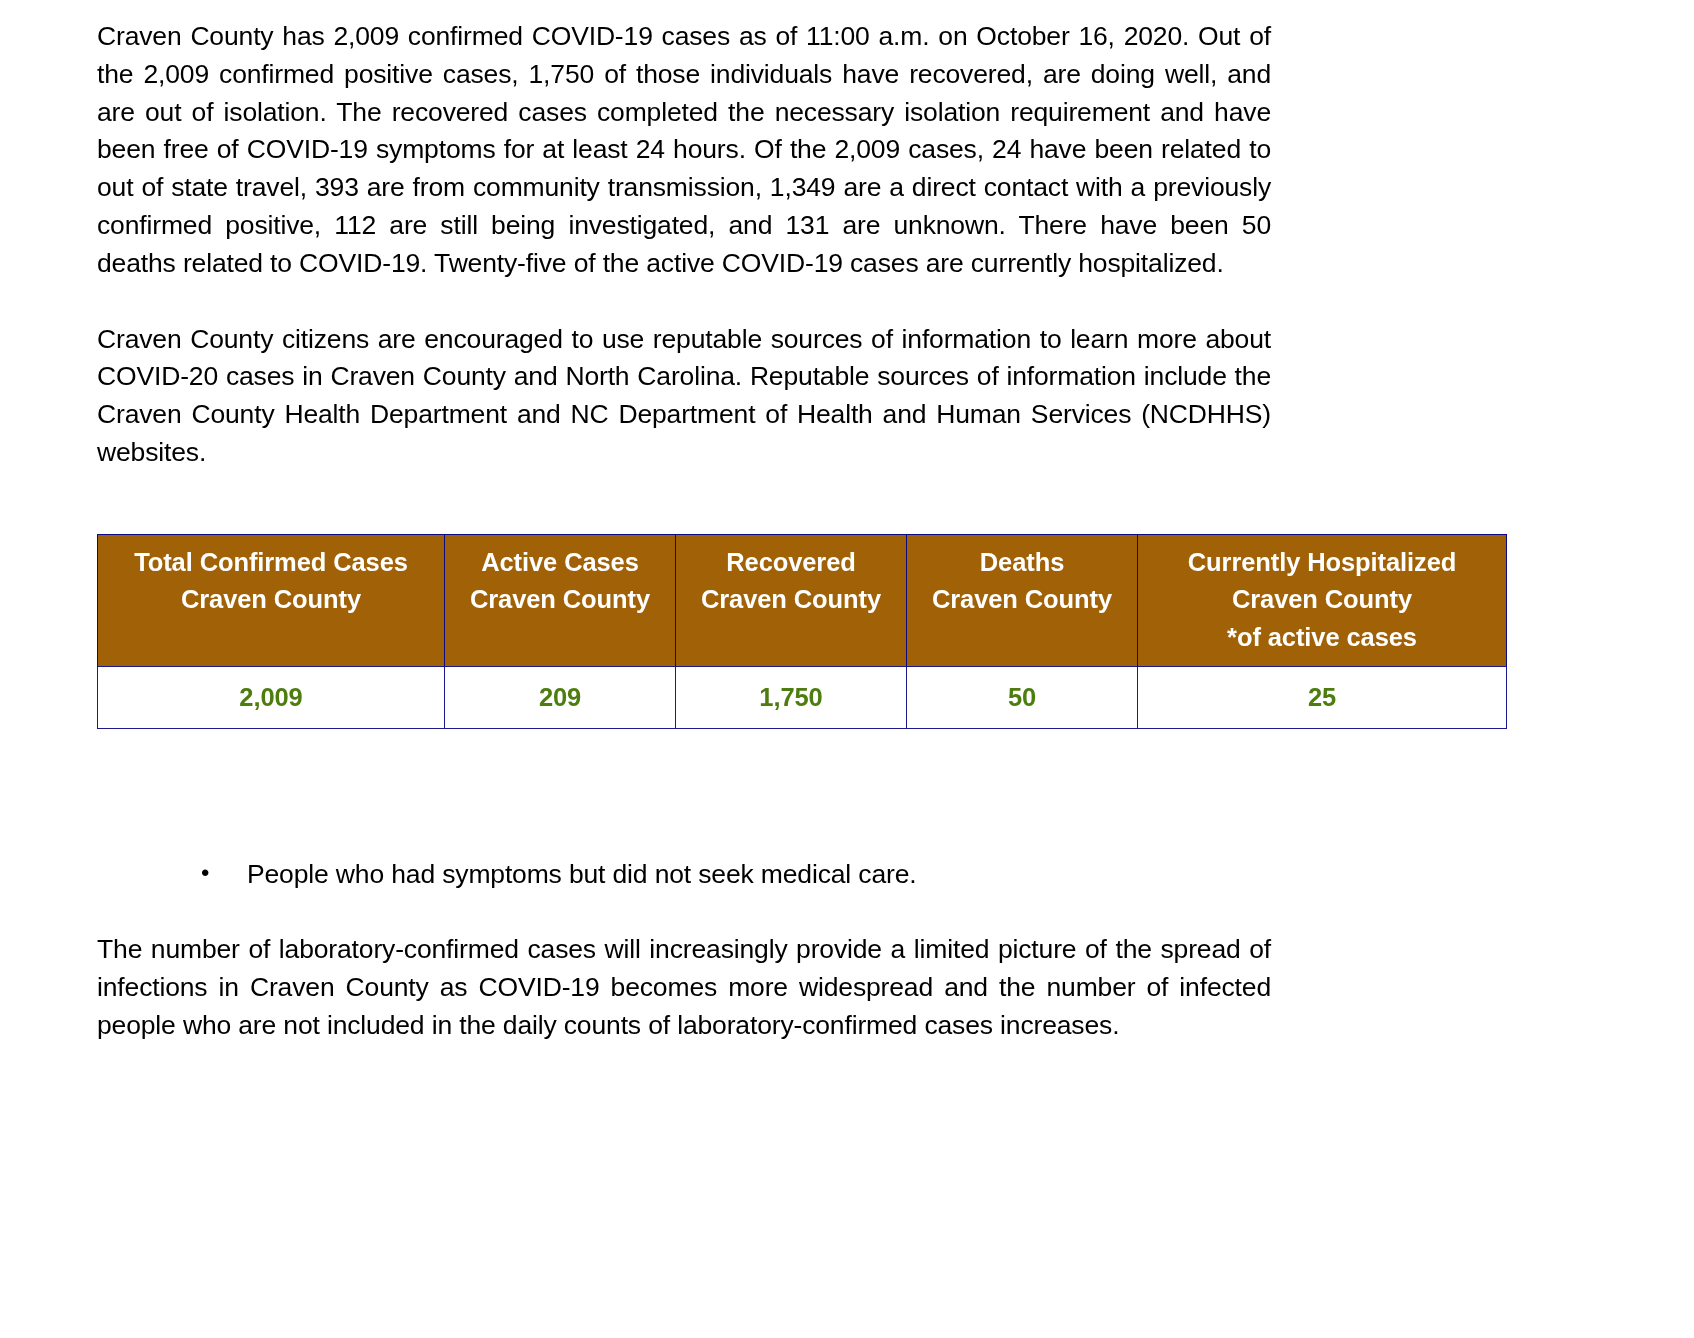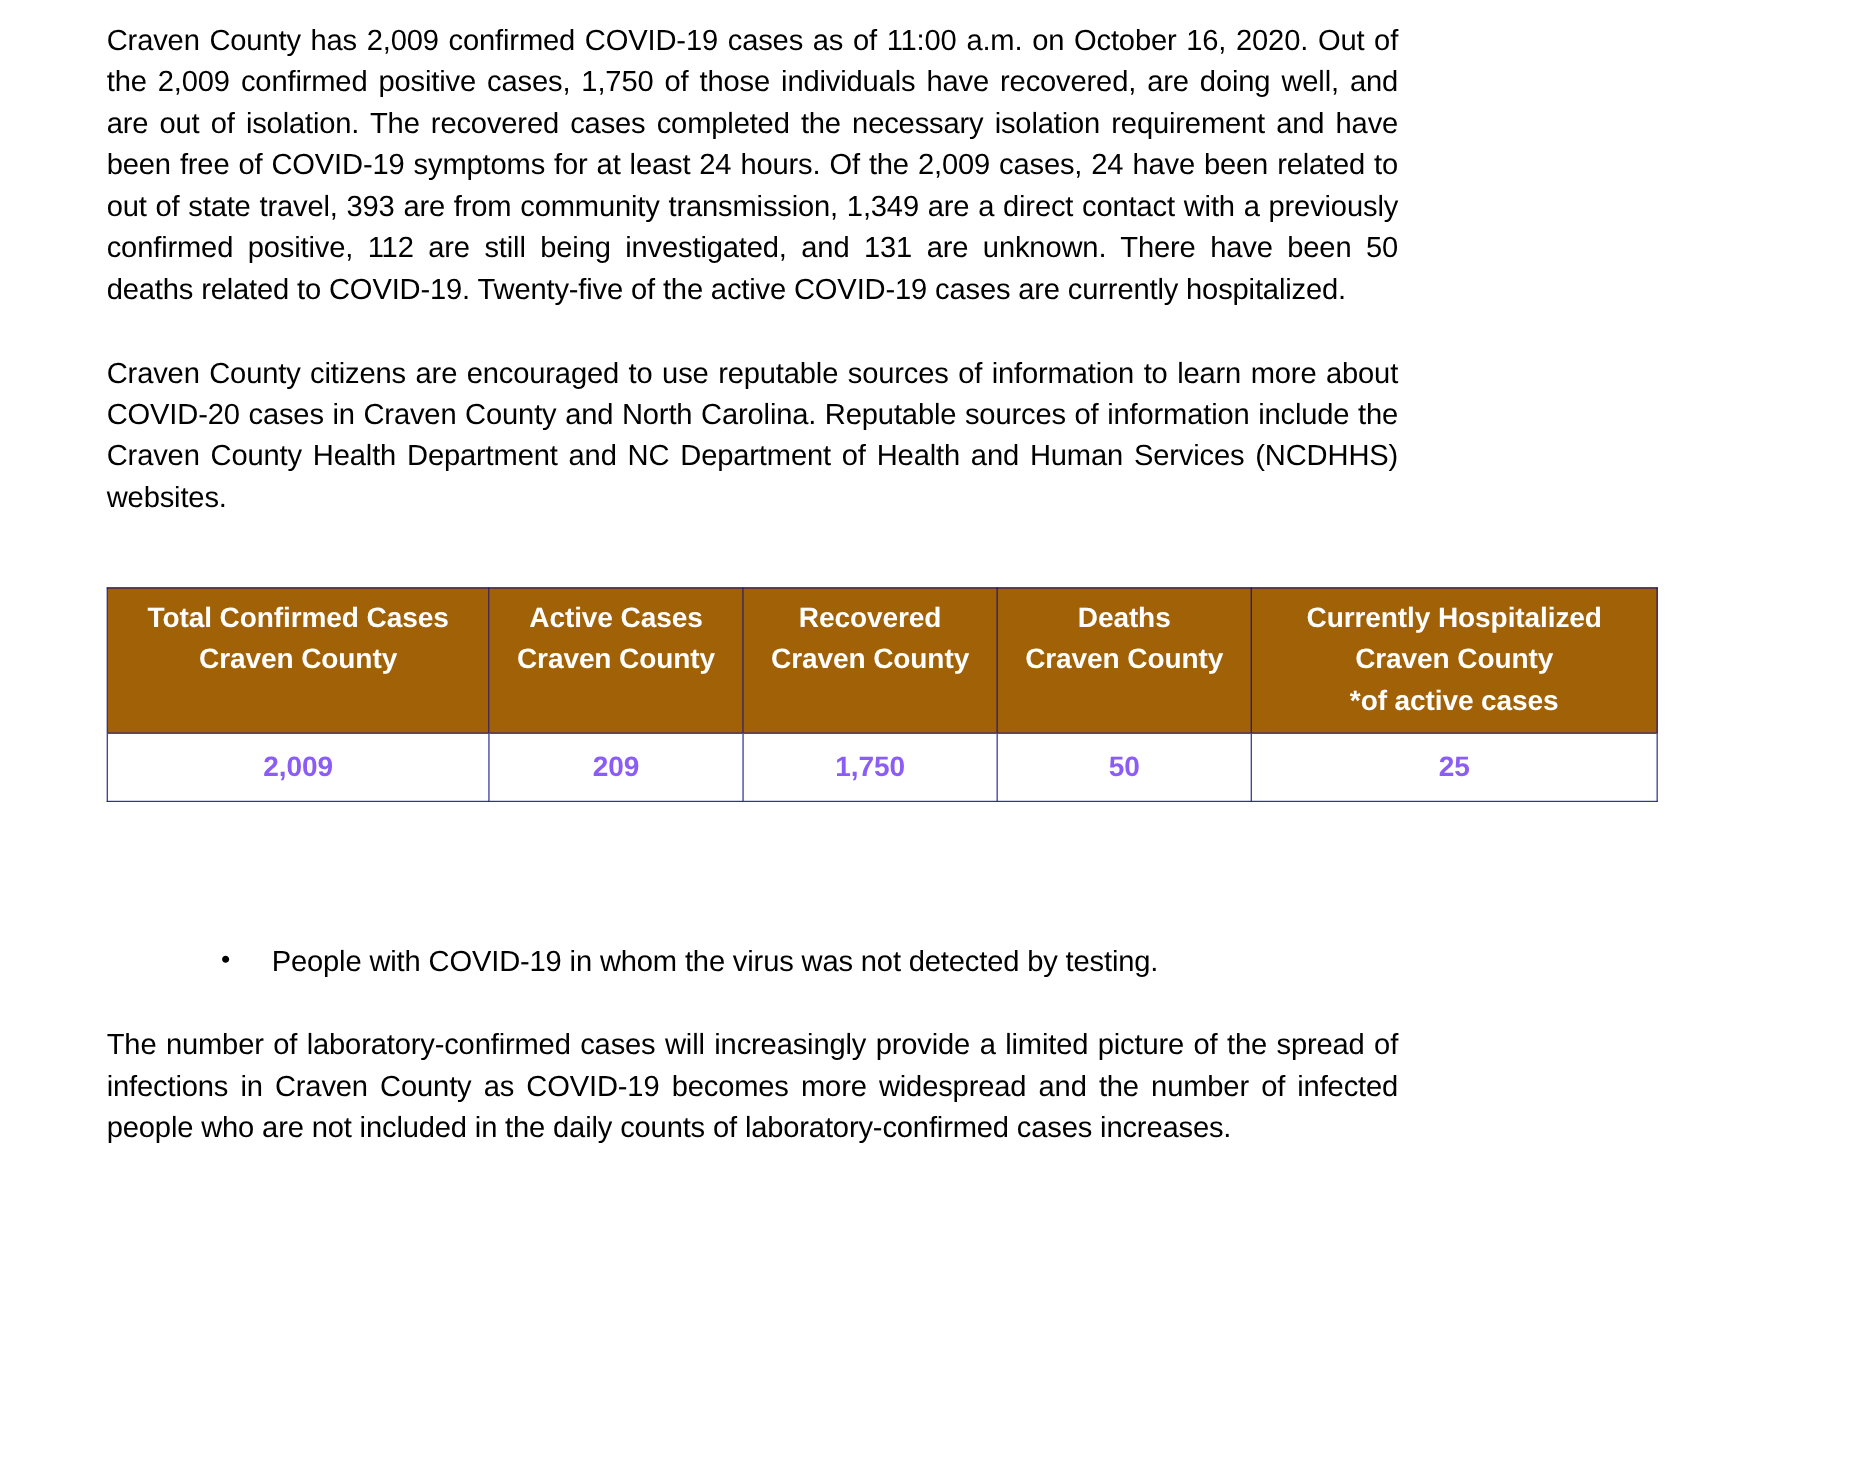--- a/index.html
+++ b/index.html
@@ -49,21 +49,21 @@
     line-height: 37.5px;
     font-weight: bold;
     text-align: center;
     vertical-align: top;
     padding: 9px 6px 10px 6px;
     border: 1px solid #0a0a82;
     letter-spacing: -0.1px;
   }
   table.stats td {
     background: #ffffff;
-    color: #8b5cf6;
+    color: #4d7c0f;
     font-size: 25.5px;
     font-weight: bold;
     text-align: center;
     vertical-align: middle;
     height: 59px;
     border: 1px solid #1a1a8c;
     letter-spacing: -0.1px;
   }
   table.stats tr.head-row th { border-bottom: none; }
   .th-line { display: block; }
@@ -147,18 +147,18 @@
         <td>50</td>
         <td>25</td>
       </tr>
     </tbody>
   </table>
 
   <div class="gap-after-table"></div>
 
 
   <ul class="bullets">
-    <li>People with COVID-19 in whom the virus was not detected by testing.</li>
+    <li>People who had symptoms but did not seek medical care.</li>
   </ul>
 
   <p class="para after-bullets">The number of laboratory-confirmed cases will increasingly provide a limited picture of the spread of infections in Craven County as COVID-19 becomes more widespread and the number of infected people who are not included in the daily counts of laboratory-confirmed cases increases.</p>
 
 </div>
 
 </body></html>

